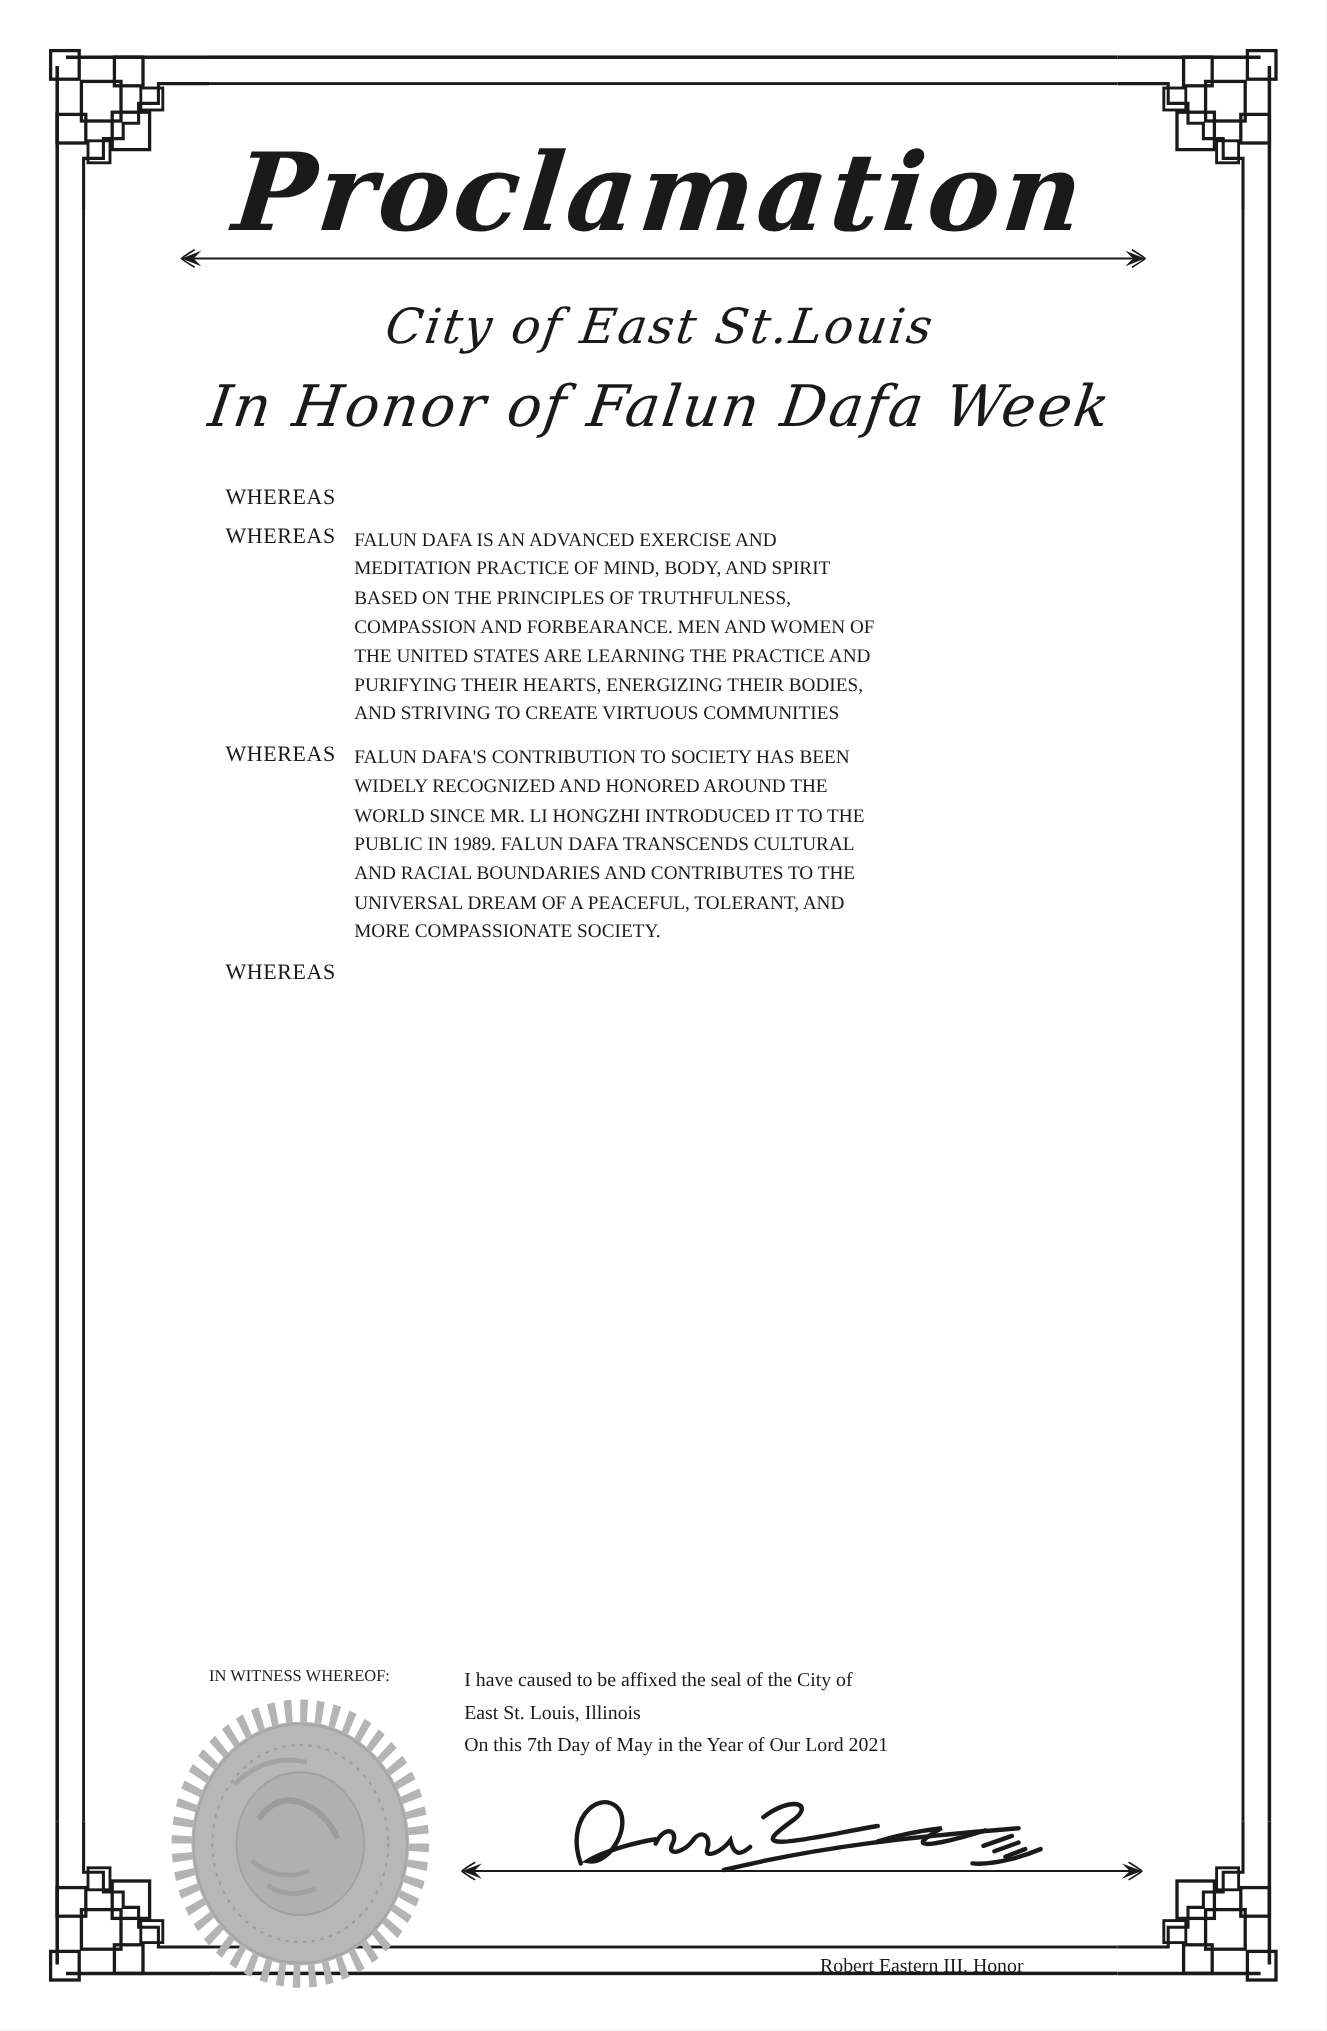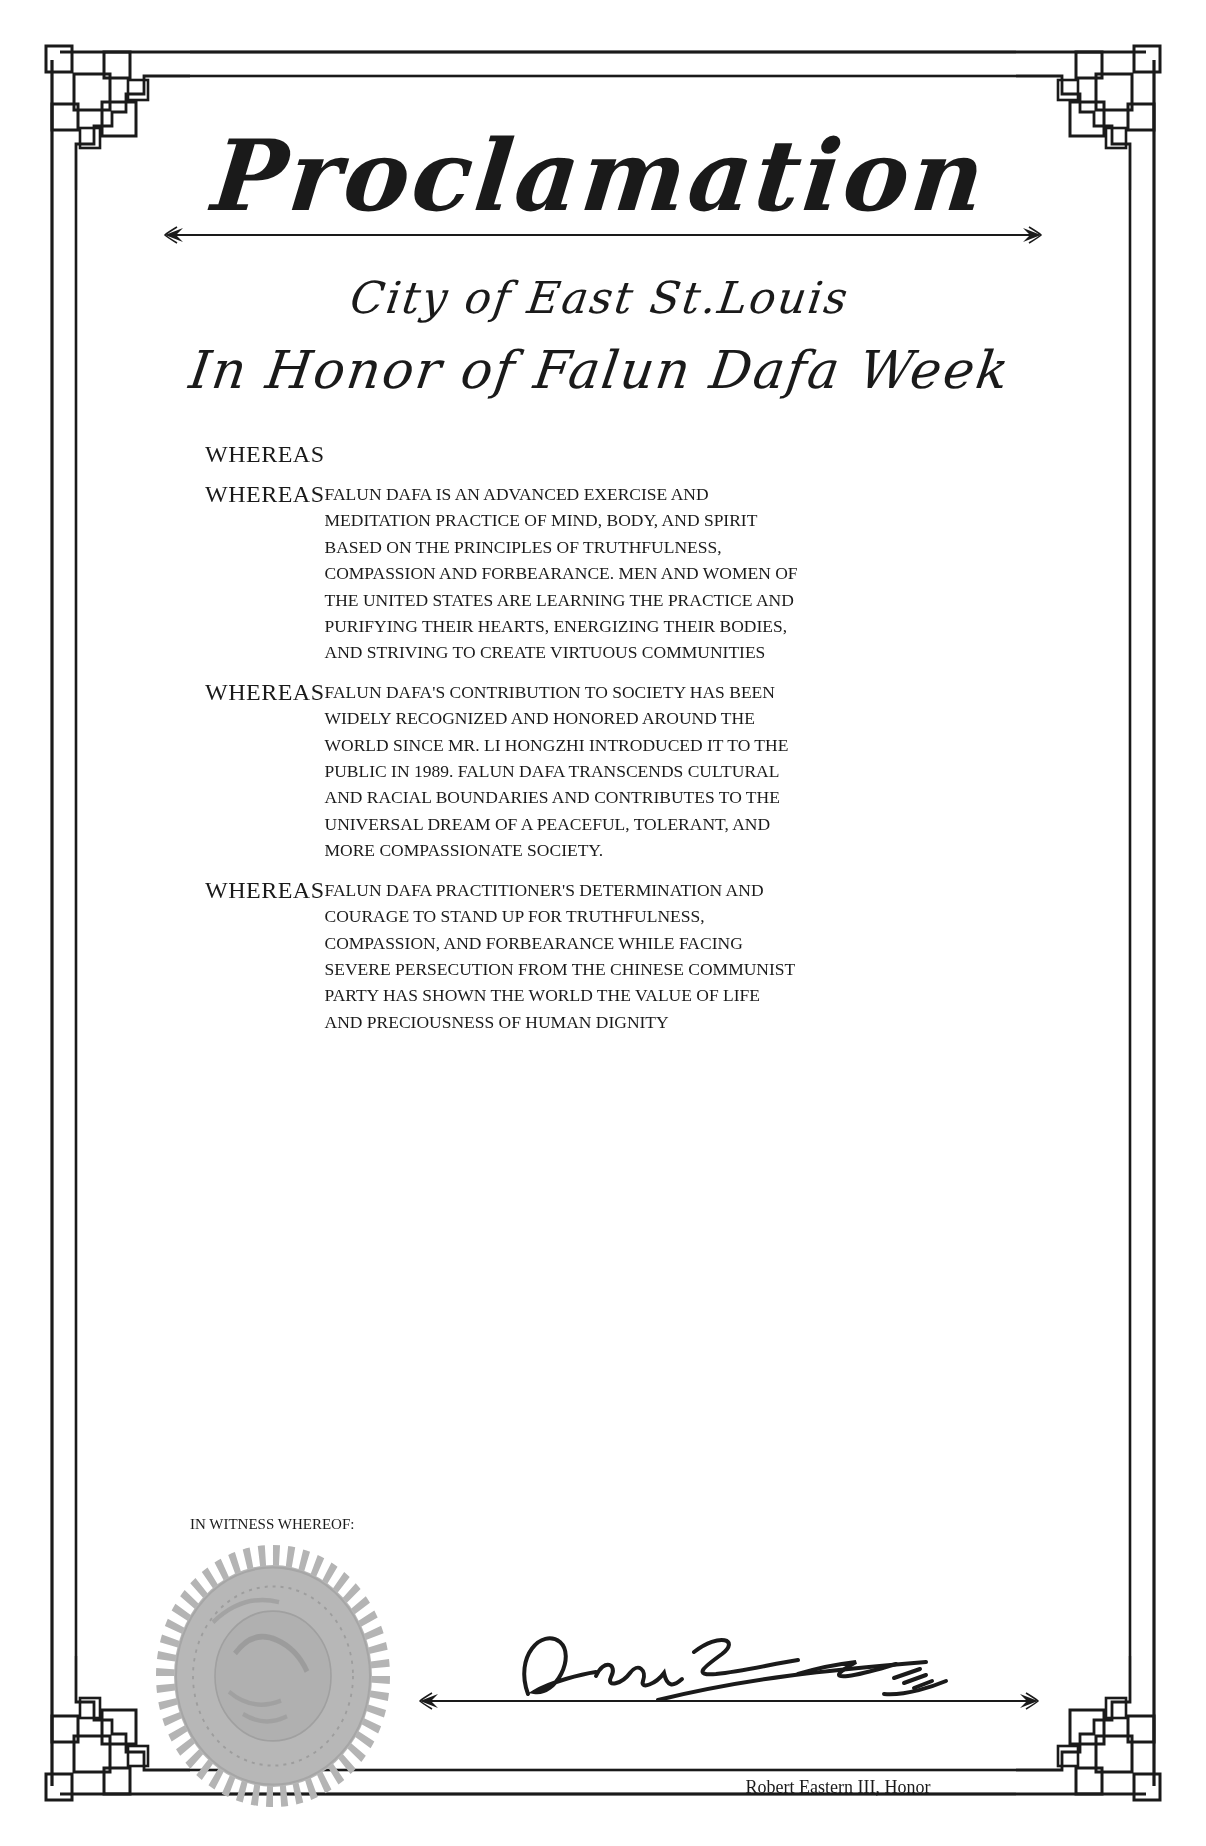--- a/index.html
+++ b/index.html
@@ -33,21 +33,21 @@
     top:340px;
     font-family:"DejaVu Serif", serif;
     font-style:italic;font-weight:500;
     font-size:52px;letter-spacing:2px;
     transform:skewX(-8deg);
   }
   .whereas-section{left:205px;top:441px;width:720px;}
   .whereas-block{display:flex;margin-bottom:13px;}
   .whereas-label{
     flex:0 0 117px;
-    font-size:24px;letter-spacing:0.5px;
+    font-size:20px;letter-spacing:0.5px;
   }
   .whereas-body{
     font-size:17.5px;line-height:26.4px;
     white-space:pre-wrap;
   }
   .proclaim-par{
     left:175px;top:1136px;width:900px;
     font-size:20px;line-height:30.6px;
     white-space:pre-wrap;
   }
@@ -133,31 +133,28 @@
       <div class="whereas-body">FALUN DAFA'S CONTRIBUTION TO SOCIETY HAS BEEN
 WIDELY RECOGNIZED AND HONORED AROUND THE
 WORLD SINCE MR. LI HONGZHI INTRODUCED IT TO THE
 PUBLIC IN 1989. FALUN DAFA TRANSCENDS CULTURAL
 AND RACIAL BOUNDARIES AND CONTRIBUTES TO THE
 UNIVERSAL DREAM OF A PEACEFUL, TOLERANT, AND
 MORE COMPASSIONATE SOCIETY.</div>
     </div>
     <div class="whereas-block">
       <div class="whereas-label">WHEREAS</div>
-      <div class="whereas-body">FALUN DAFA PRACTITIONER'S DETERMINATION AND
-COURAGE TO STAND UP FOR TRUTHFULNESS,
-COMPASSION, AND FORBEARANCE WHILE FACING
-SEVERE PERSECUTION FROM THE CHINESE COMMUNIST
-PARTY HAS SHOWN THE WORLD THE VALUE OF LIFE
-AND PRECIOUSNESS OF HUMAN DIGNITY</div>
     </div>
   </div>
 
 
   <div class="abs witness-label">IN WITNESS WHEREOF:</div>
+  <div class="abs witness-text">I have caused to be affixed the seal of the City of
+East St. Louis, Illinois
+On this 7th Day of May in the Year of Our Lord 2021</div>
 
   <svg class="abs seal-wrap" width="242" height="272" viewBox="0 0 242 272" aria-hidden="true">
     <g transform="translate(121,136) scale(1,1.12)">
       <circle r="107" fill="none" stroke="#b4b4b4" stroke-width="20" stroke-dasharray="6.5 7.5"></circle>
       <circle r="99" fill="#b7b7b7"></circle>
       <circle r="97" fill="none" stroke="#a6a6a6" stroke-width="2"></circle>
       <circle r="80" fill="none" stroke="#9d9d9d" stroke-width="1.8" stroke-dasharray="3 5"></circle>
       <circle r="58" fill="#b0b0b0" stroke="#a0a0a0" stroke-width="1.6"></circle>
       <path d="M-38,-20 q18,-22 42,-12 q20,8 30,28" fill="none" stroke="#949494" stroke-width="5" opacity="0.7"></path>
       <path d="M-44,14 q24,18 52,8 M-30,34 q22,12 44,2" fill="none" stroke="#989898" stroke-width="4" opacity="0.6"></path>

